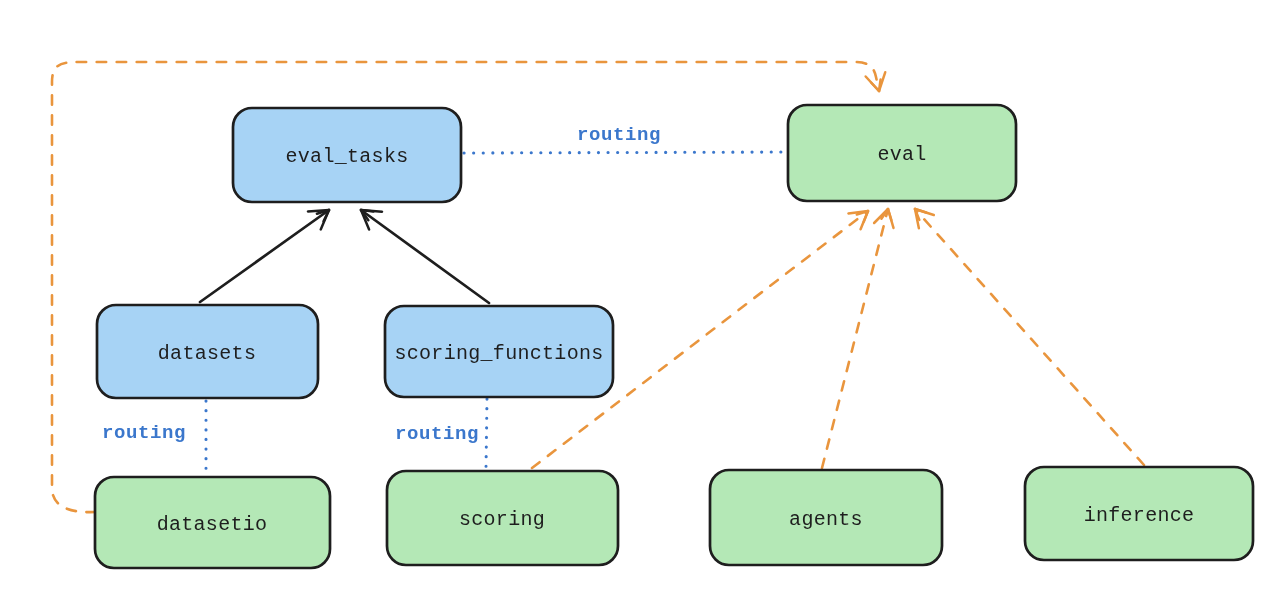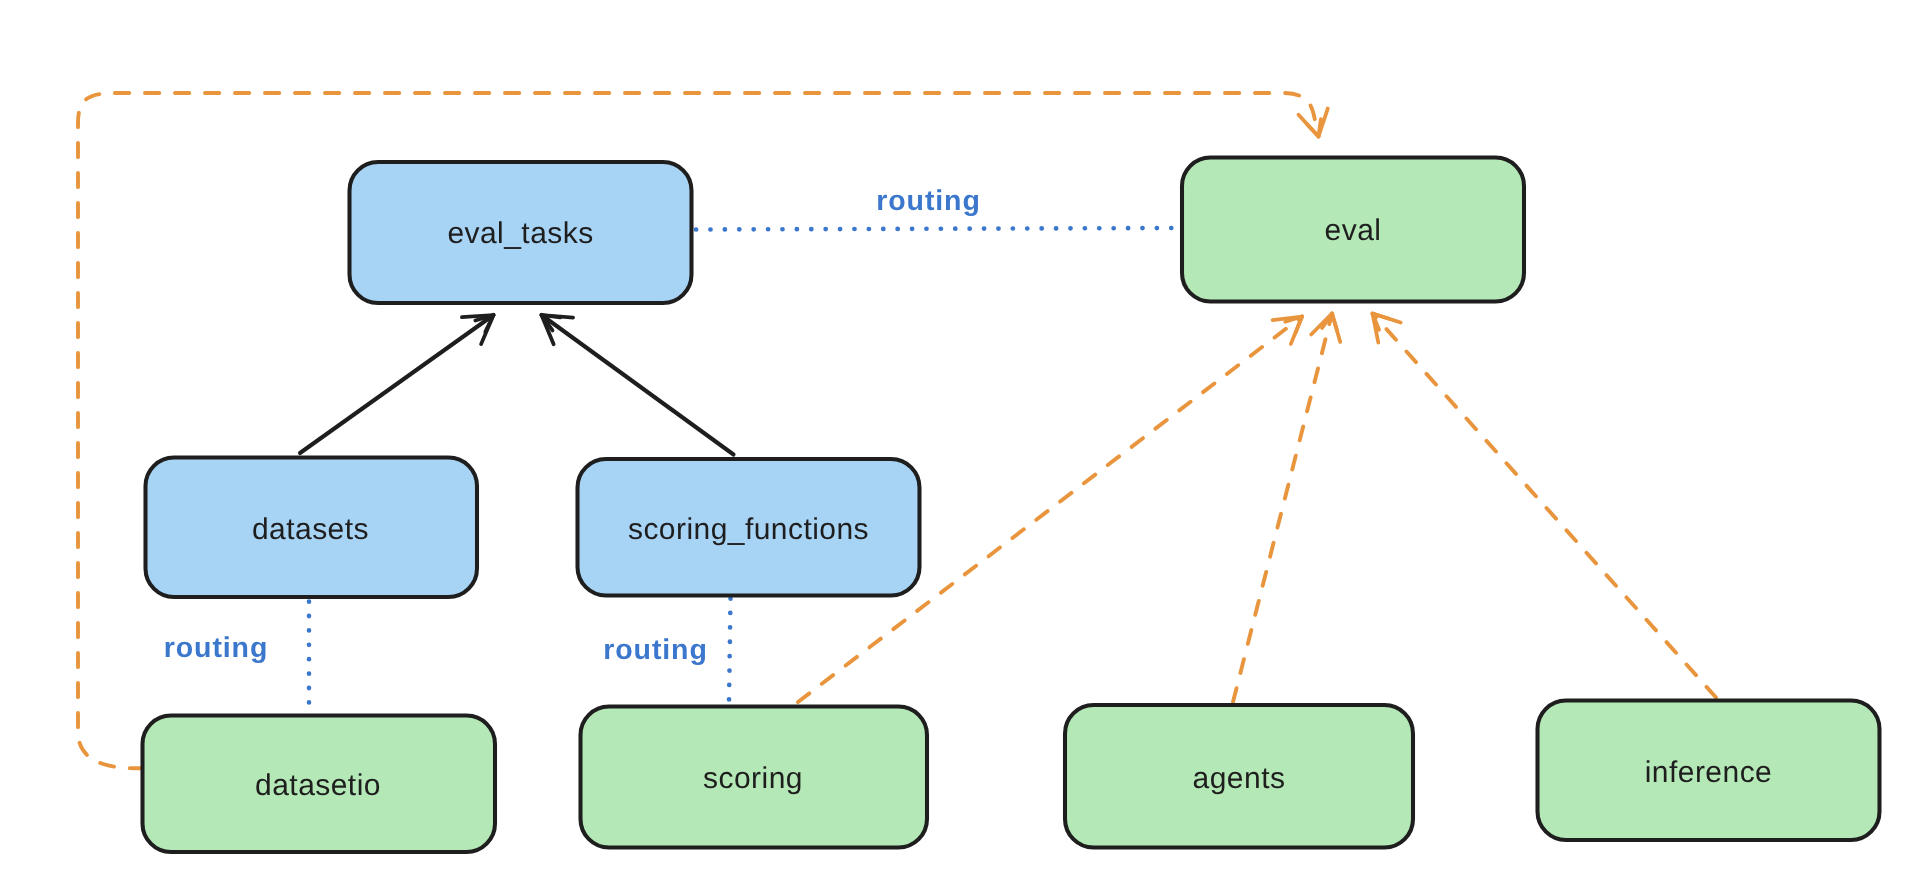--- a/index.html
+++ b/index.html
@@ -1,20 +1,20 @@
 <!DOCTYPE html>
 <html><head>
 <meta charset="utf-8">
 <style>
   html,body{margin:0;padding:0;background:#ffffff;}
   .canvas{
     position:relative;
     width:1280px;height:596px;
     background:#ffffff;
-    font-family:Liberation Sans, sans-serif;
+    font-family:Liberation Mono, monospace;
     overflow:hidden;
   }
   svg{display:block;}
   .node-rect{stroke-width:2.7;}
   .node-label{
     font-size:20px;
     text-anchor:middle;
     letter-spacing:0.3px;
   }
   .edge-label{

